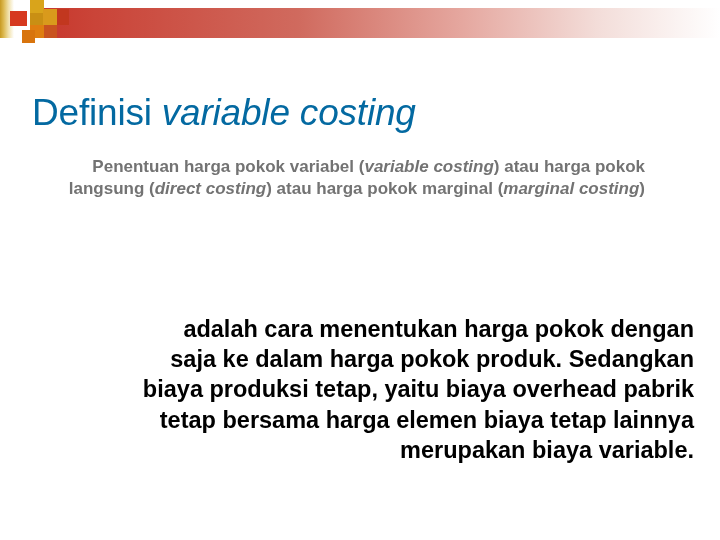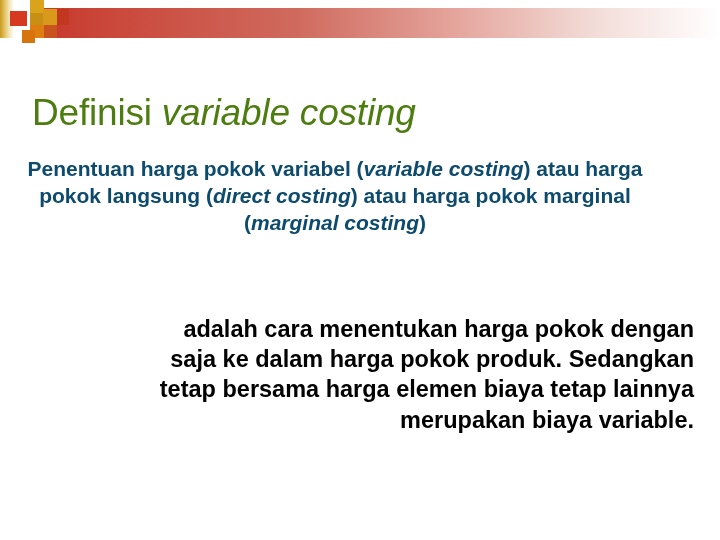--- a/index.html
+++ b/index.html
@@ -64,38 +64,38 @@
   .sq-dkred      { left: 57px; top: 9px;   width: 12px; height: 16px; background: #c2371f; }
 
   
   #slide-title {
     position: absolute;
     left: 32px;
     top: 68px;
     width: 660px;
     font-size: 37px;
     font-weight: normal;
-    color: #4d7c0f;
+    color: #0369a1;
     line-height: 1.1;
     letter-spacing: -0.2px;
     white-space: nowrap;
   }
   #slide-title .it { font-style: italic; }
 
   
   #body-block-1 {
     position: absolute;
     left: 25px;
     top: 156px;
     width: 620px;
-    font-size: 21px;
+    font-size: 17px;
     font-weight: bold;
-    color: #0c4a6e;
+    color: #737373;
     line-height: 1.285;
-    text-align: center;
+    text-align: right;
   }
   #body-block-1 .it { font-style: italic; }
 
   
   #body-block-2 {
     position: absolute;
     left: 20px;
     top: 314px;
     width: 674px;
     font-size: 23.5px;
@@ -124,17 +124,18 @@
     <div class="sq sq-dkred"></div>
   </div>
 
   <h1 id="slide-title"><span>Definisi </span><span class="it">variable costing</span></h1>
 
   <div id="body-block-1"><span>Penentuan harga pokok variabel (</span><span class="it">variable costing</span><span>) atau harga pokok langsung (</span><span class="it">direct costing</span><span>) atau harga pokok marginal (</span><span class="it">marginal costing</span><span>)</span></div>
 
   <div id="body-block-2">
       <span class="line">adalah cara menentukan harga pokok dengan</span>
       <span class="line">saja ke dalam harga pokok produk. Sedangkan</span>
+      <span class="line">biaya produksi tetap, yaitu biaya overhead pabrik</span>
       <span class="line">tetap bersama harga elemen biaya tetap lainnya</span>
       <span class="line">merupakan biaya variable.</span>
     </div>
 
 </div>
 
 </body></html>

